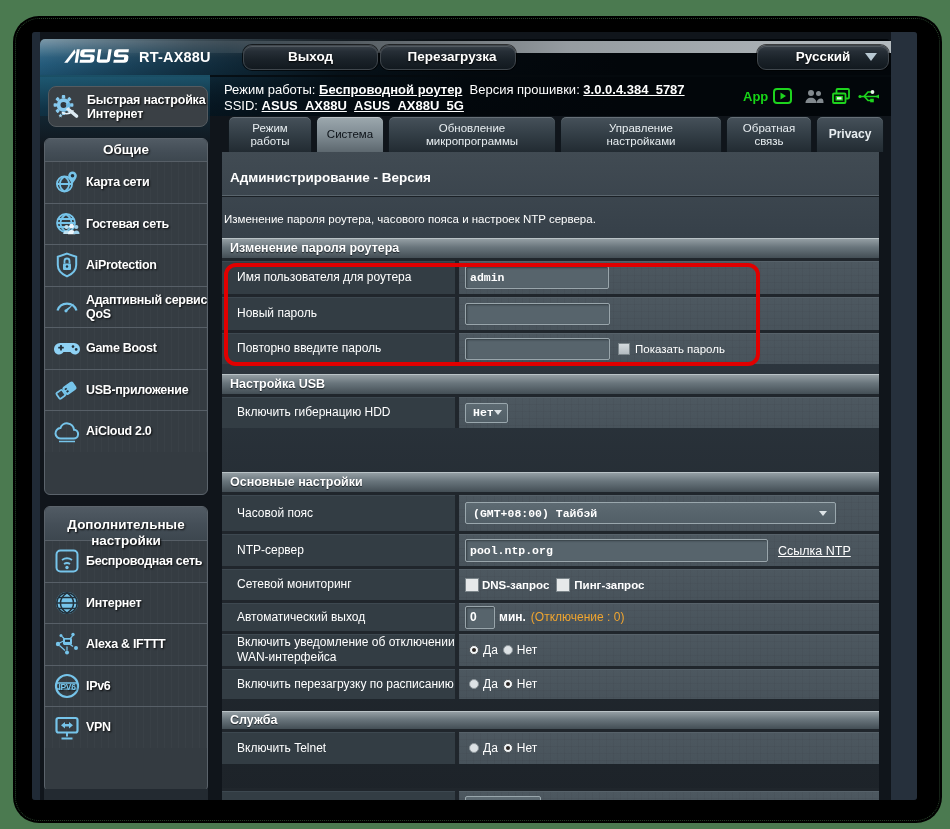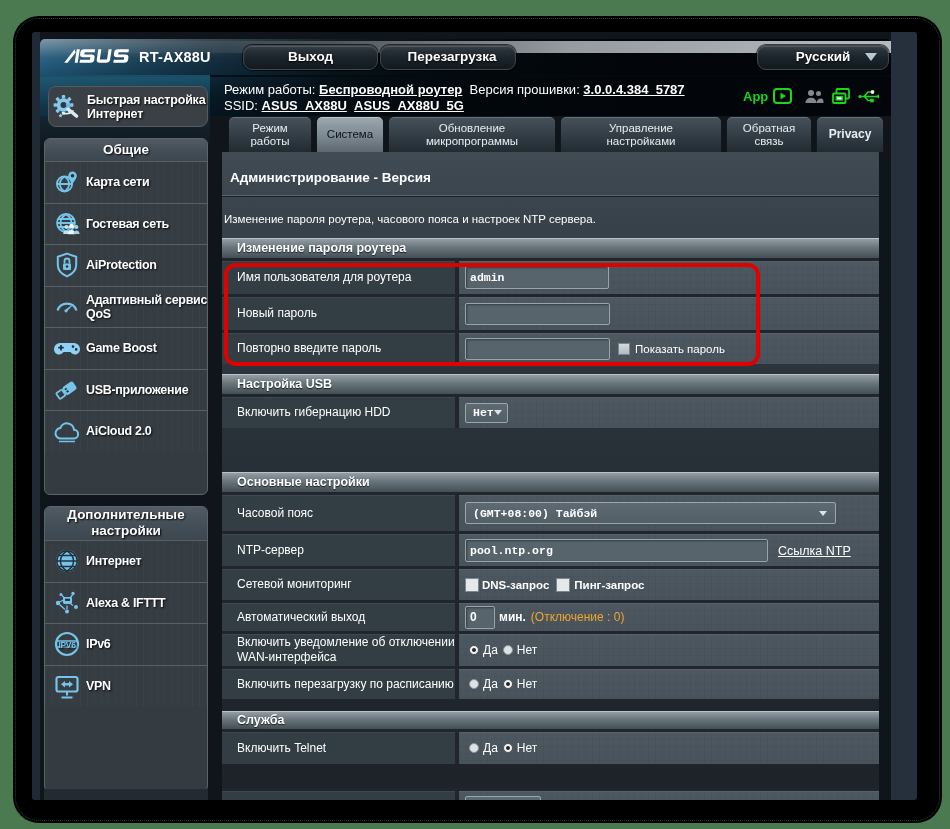--- a/index.html
+++ b/index.html
@@ -35,21 +35,21 @@
 .sit{height:41.5px;background:#353c42 linear-gradient(90deg,rgba(255,255,255,.02) 1px,transparent 1px);background-size:7px 7px;border-top:1px solid #575f67;
 color:#fff;font-weight:bold;font-size:12.5px;letter-spacing:-0.3px;text-shadow:1px 1px 2px rgba(0,0,0,.85);display:flex;align-items:center;box-sizing:border-box;}
 .sit:first-of-type{border-top:none;}
 .sit .ic{width:28px;height:28px;margin-left:8px;margin-right:5px;flex:none;}
 .sit .ic svg,#qis svg{width:100%;height:100%;display:block;}
 .sit .tx{line-height:14px;white-space:nowrap;}
 
 #content{left:190px;top:120px;width:657px;height:648px;
 background:linear-gradient(180deg,#414b53 0%,#37414a 12%,#2b343c 35%,#222930 65%,#1d2329 100%);}
 .thead{left:190px;width:657px;height:20px;background:linear-gradient(180deg,#99a3a8 0%,#6a767d 45%,#434e55 100%);
-box-shadow:inset 0 1px 0 #b9c2c6;color:#fff;font-weight:bold;font-size:12.5px;line-height:20px;text-shadow:0 1px 1px #1a2025;box-sizing:border-box;padding-left:15px;}
+box-shadow:inset 0 1px 0 #b9c2c6;color:#fff;font-weight:bold;font-size:12.5px;line-height:20px;text-shadow:0 1px 1px #1a2025;box-sizing:border-box;padding-left:8px;}
 .row{left:190px;width:657px;display:flex;}
 .lcell{width:233px;background:#333d44;box-shadow:inset 0 1px 0 #3d4850;color:#fff;font-size:12px;
 display:flex;align-items:center;box-sizing:border-box;padding-left:15px;border-top:3px solid #20262c;line-height:15px;}
 .vcell{flex:1;background:linear-gradient(180deg,rgba(0,0,0,.03) 1px,transparent 1px) 0 0/7px 7px,linear-gradient(90deg,rgba(0,0,0,.03) 1px,transparent 1px) 0 0/7px 7px,linear-gradient(180deg,#4d5860 0%,#48535b 100%);box-shadow:inset 0 1px 0 #57626a;
 border-left:4px solid #20262c;border-top:3px solid #20262c;color:#fff;font-size:12px;
 display:flex;align-items:center;box-sizing:border-box;padding-left:6px;position:relative;}
 .inp{background:#57646c;border:1px solid #99a5ab;border-radius:2px;box-shadow:inset 1px 1px 2px rgba(10,16,20,.45);
 color:#fff;font-family:"Liberation Mono",monospace;font-size:11.5px;font-weight:bold;display:flex;align-items:center;box-sizing:border-box;padding-left:4px;}
 .drop{background:linear-gradient(180deg,#5d6a72 0%,#525f67 100%);border:1px solid #9aa7ad;border-radius:2px;
 color:#fff;font-family:"Liberation Mono",monospace;font-size:11.5px;font-weight:bold;display:flex;align-items:center;box-sizing:border-box;padding-left:7px;position:relative;}
@@ -238,21 +238,33 @@
           <div class="ic">
             <svg viewBox="0 0 28 28">
               <path fill="none" stroke="#76c4ea" stroke-width="2" d="M8 21.5a5.2 5.2 0 0 1-.6-10.4 7 7 0 0 1 13.6 1.6 4.4 4.4 0 0 1-.6 8.8z"></path>
               <path fill="none" stroke="#76c4ea" stroke-width="1.6" d="M6 24.5h16"></path>
             </svg>
           </div>
           <div class="tx">AiCloud 2.0</div>
         </div>
   </div>
 <div class="abs sgrp" style="top:474px;height:286px;">
-<div class="sgh" style="height:33px;line-height:16px;padding-top:0;box-sizing:border-box;">Дополнительные<br>настройки</div>
+<div class="sgh" style="height:33px;line-height:16px;padding-top:10px;box-sizing:border-box;">Дополнительные<br>настройки</div>
+  <div class="sit">
+          <div class="ic">
+            <svg viewBox="0 0 28 28">
+              <rect x="3.5" y="3.5" width="21" height="21" rx="4" fill="none" stroke="#76c4ea" stroke-width="2"></rect>
+              <g fill="none" stroke="#76c4ea" stroke-width="1.9">
+                <path d="M9 13a9 9 0 0 1 10 0M11 17a5.5 5.5 0 0 1 6 0"></path>
+              </g>
+              <circle cx="14" cy="20.5" r="1.7" fill="#76c4ea"></circle>
+            </svg>
+          </div>
+          <div class="tx">Беспроводная сеть</div>
+        </div>
   <div class="sit">
           <div class="ic">
             <svg viewBox="0 0 28 28">
               <circle cx="14" cy="14" r="11" fill="#76c4ea"></circle>
               <g fill="none" stroke="#22303a" stroke-width="1.5">
                 <circle cx="14" cy="14" r="10.2"></circle>
                 <path d="M3.8 14h20.4M14 3.8c-4.4 2.9-6.6 6.3-6.6 10.2s2.2 7.3 6.6 10.2M14 3.8c4.4 2.9 6.6 6.3 6.6 10.2s-2.2 7.3-6.6 10.2M5.5 8.5h17M5.5 19.5h17"></path>
               </g>
             </svg>
           </div>

